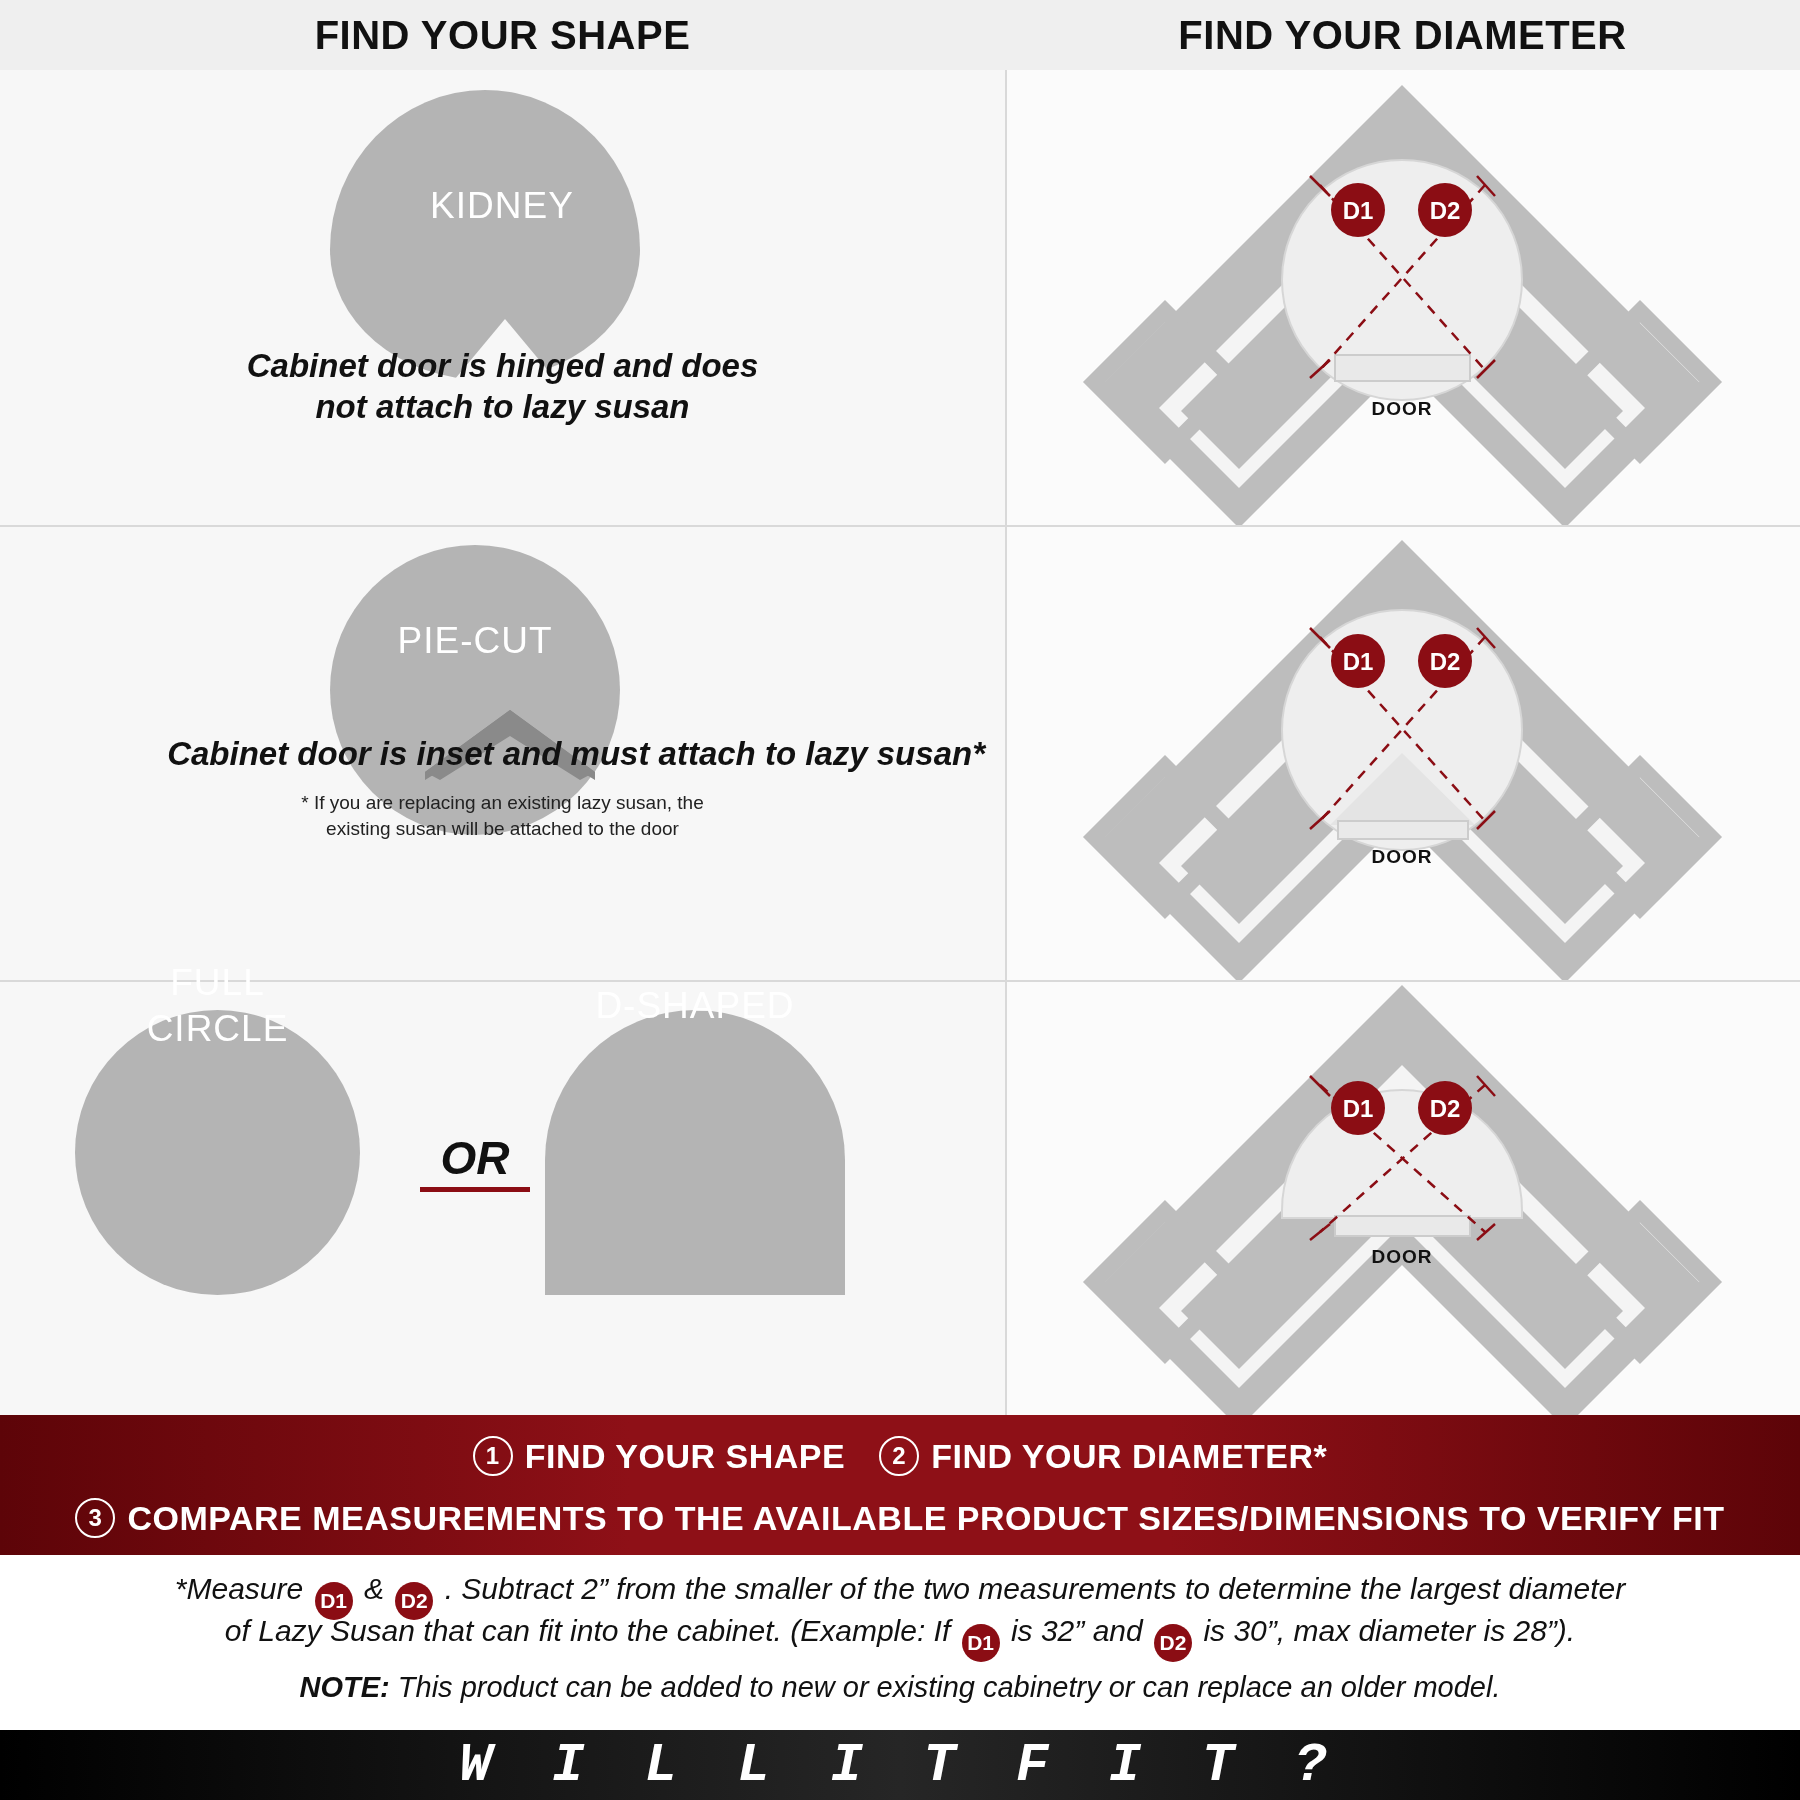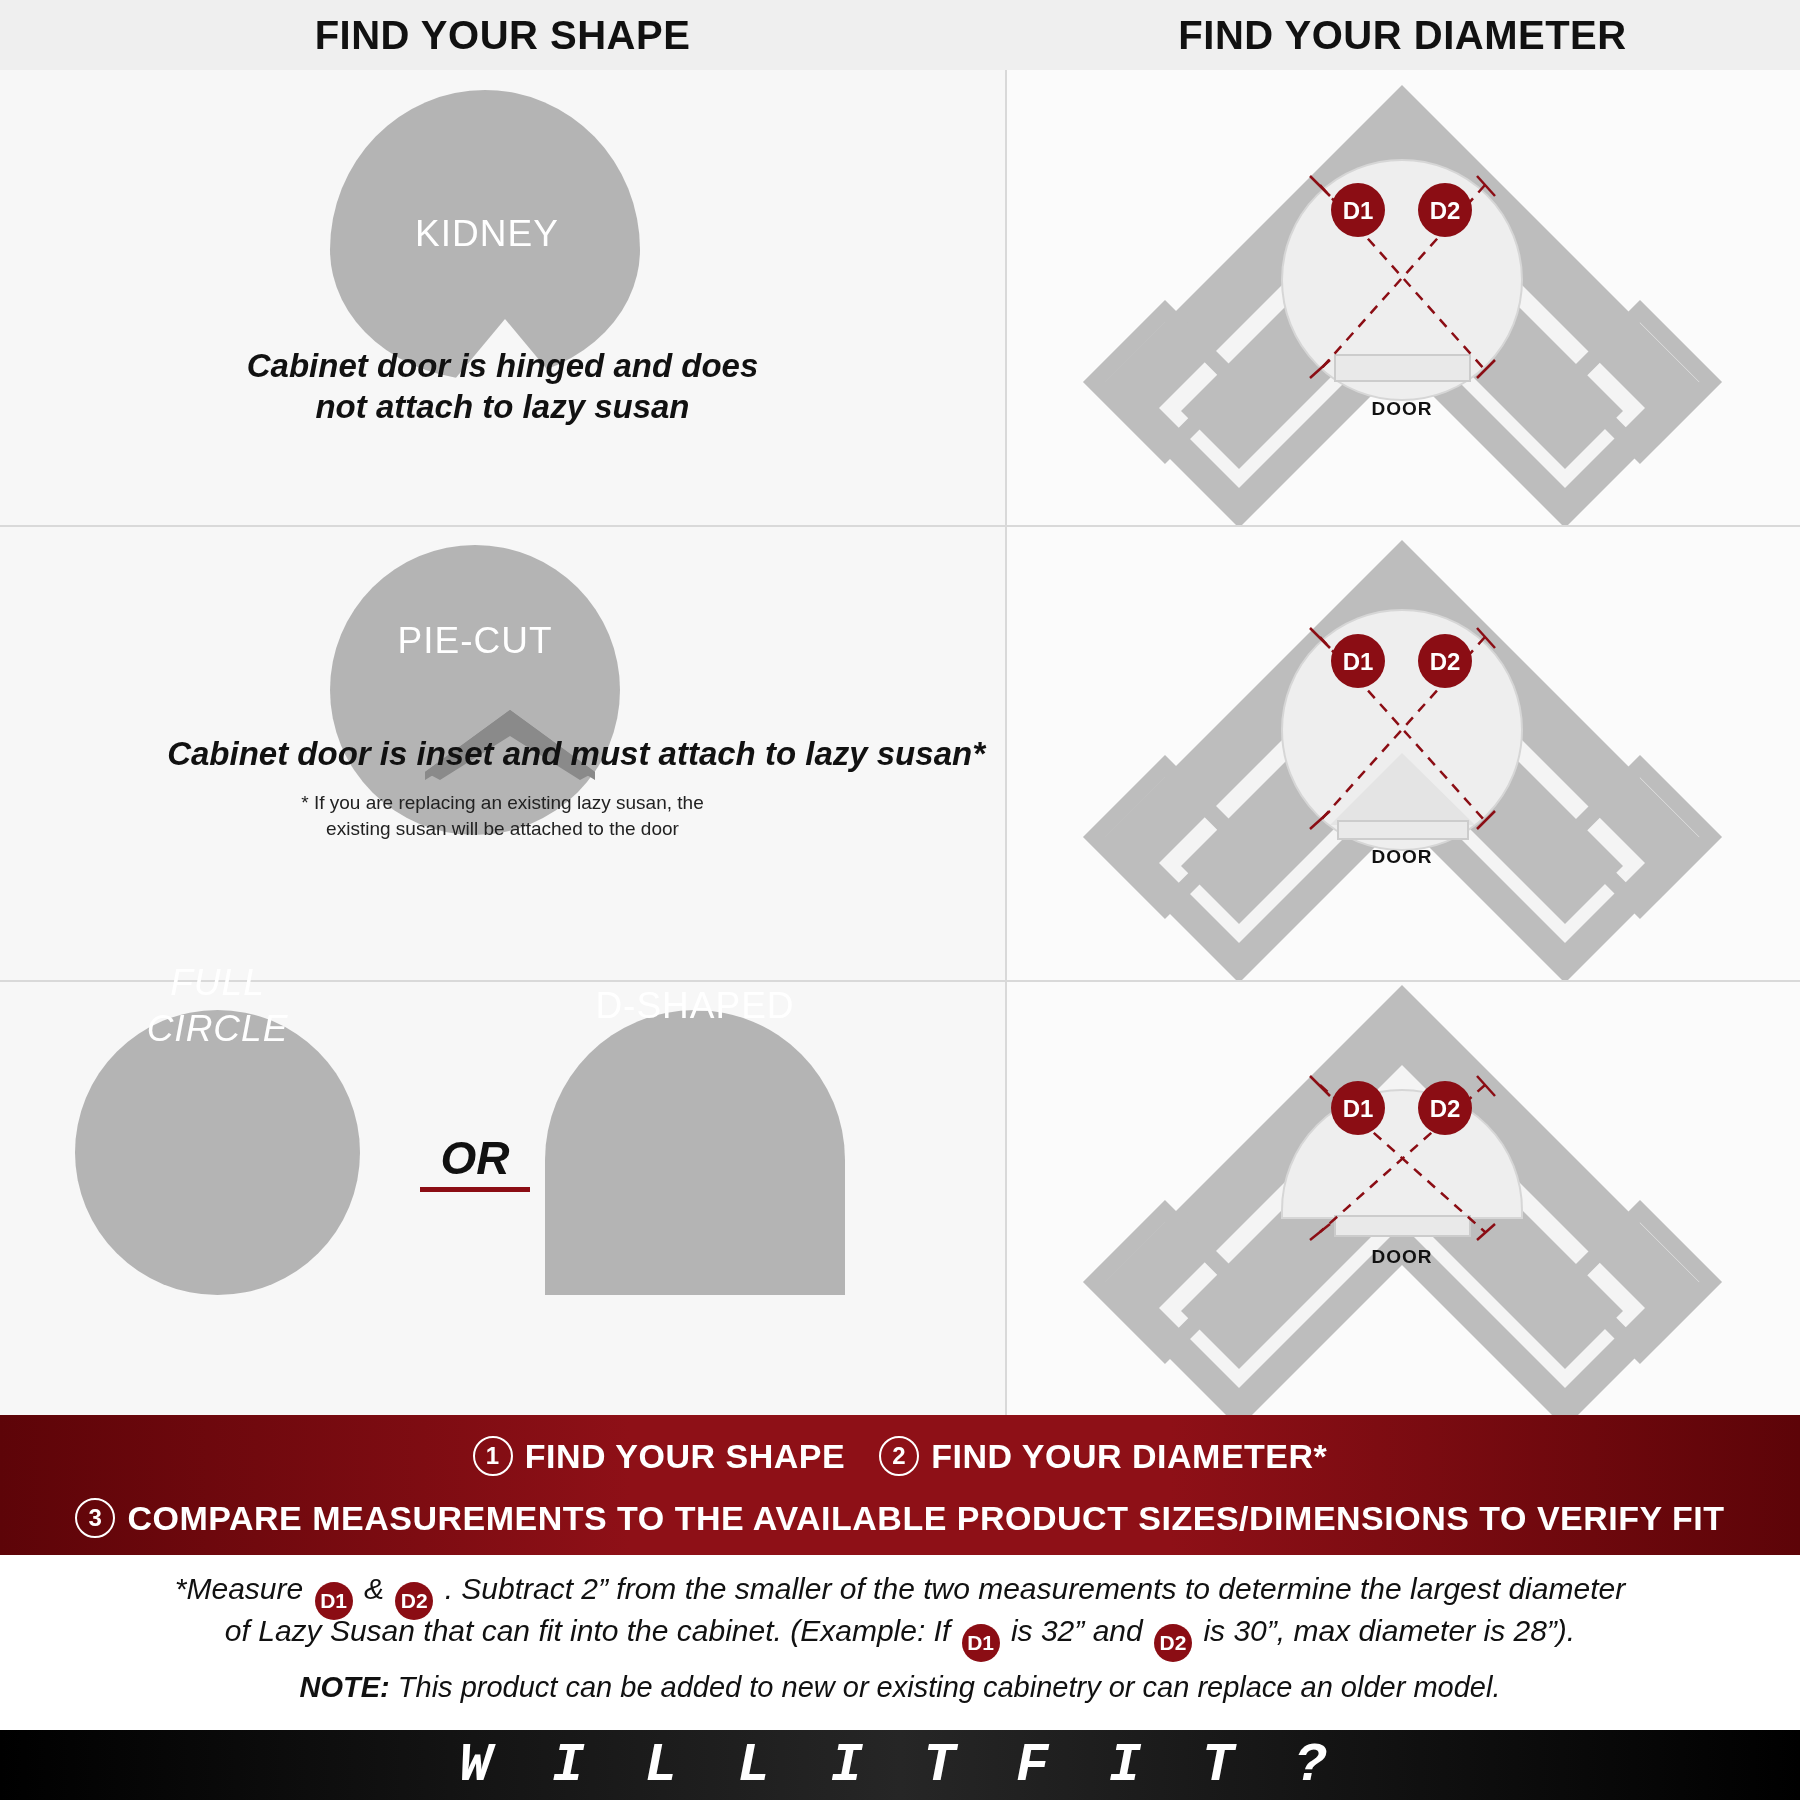--- a/index.html
+++ b/index.html
@@ -73,23 +73,23 @@
   }
   .or-badge .or-text{
     font-size:46px;font-weight:bold;font-style:italic;color:#111;line-height:1;
   }
   .or-badge .or-rule{margin-top:6px;height:5px;background:#8b0d14;width:100%;}
 
   .shape-label{
     position:absolute;color:#ffffff;font-size:37px;font-weight:normal;
     letter-spacing:1px;text-align:center;
   }
-  .lbl-kidney{left:332px;top:185px;width:310px;margin-top:28px;}
+  .lbl-kidney{left:347px;top:185px;width:310px;}
   .lbl-pie{left:330px;top:620px;width:290px;}
-  .lbl-full{left:75px;top:960px;width:285px;line-height:1.25;font-style:italic;}
+  .lbl-full{left:75px;top:960px;width:285px;line-height:1.25;}
   .lbl-d{left:545px;top:985px;width:300px;}
 
   .caption{
     position:absolute;text-align:center;color:#111;
     font-style:italic;font-weight:bold;
   }
   .cap1{left:100px;top:345px;width:805px;font-size:33px;line-height:1.25;}
   .cap2{left:20px;top:735px;width:965px;font-size:33px;text-align:right;}
   .subcap{
     position:absolute;left:120px;top:790px;width:765px;text-align:center;

